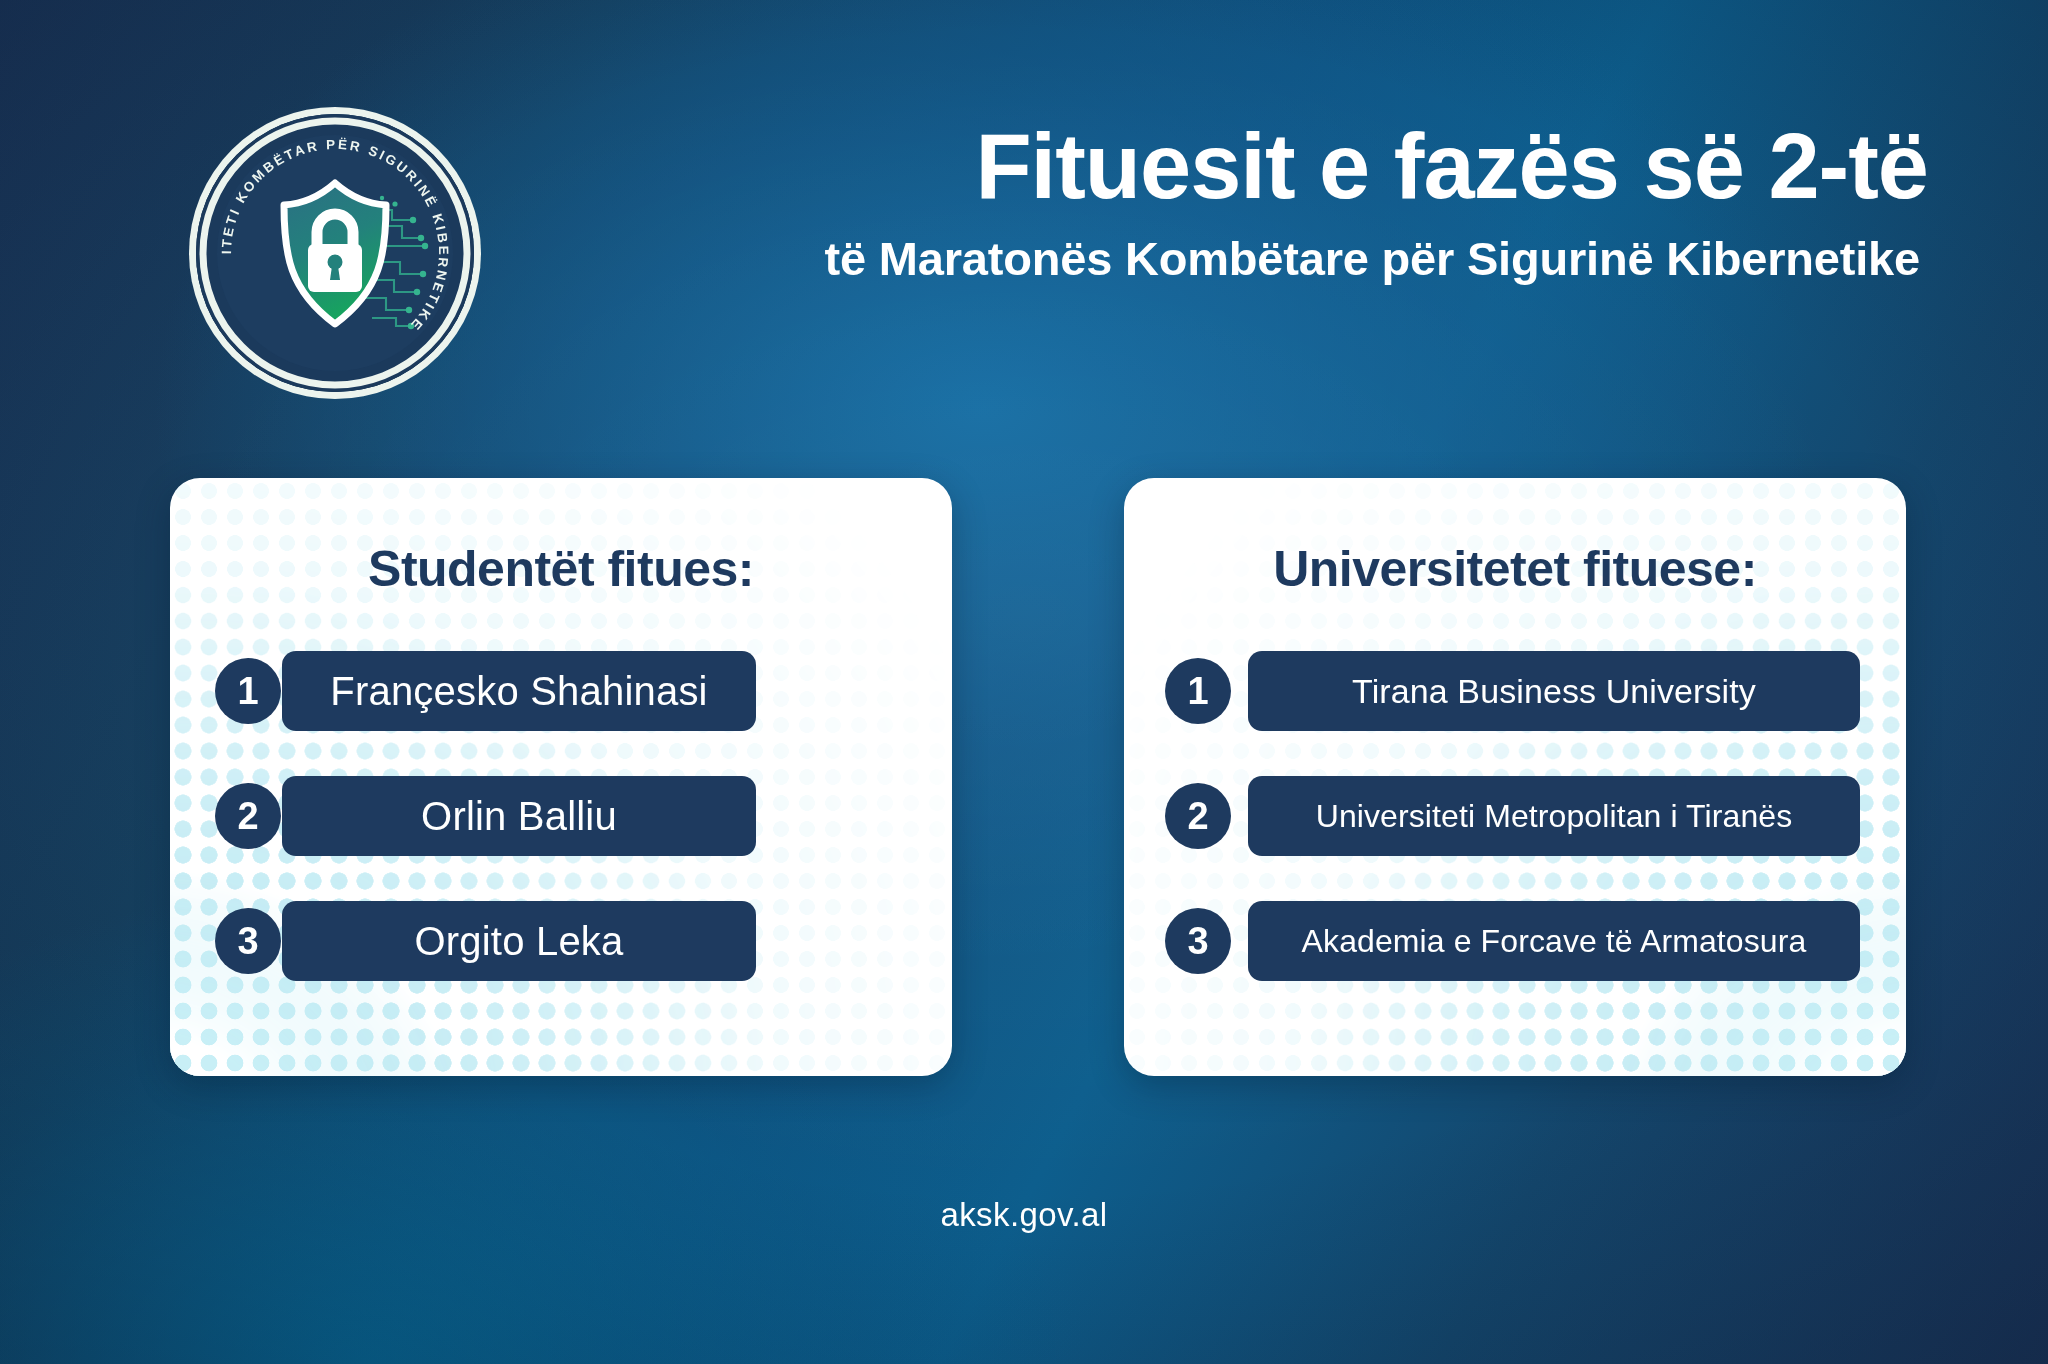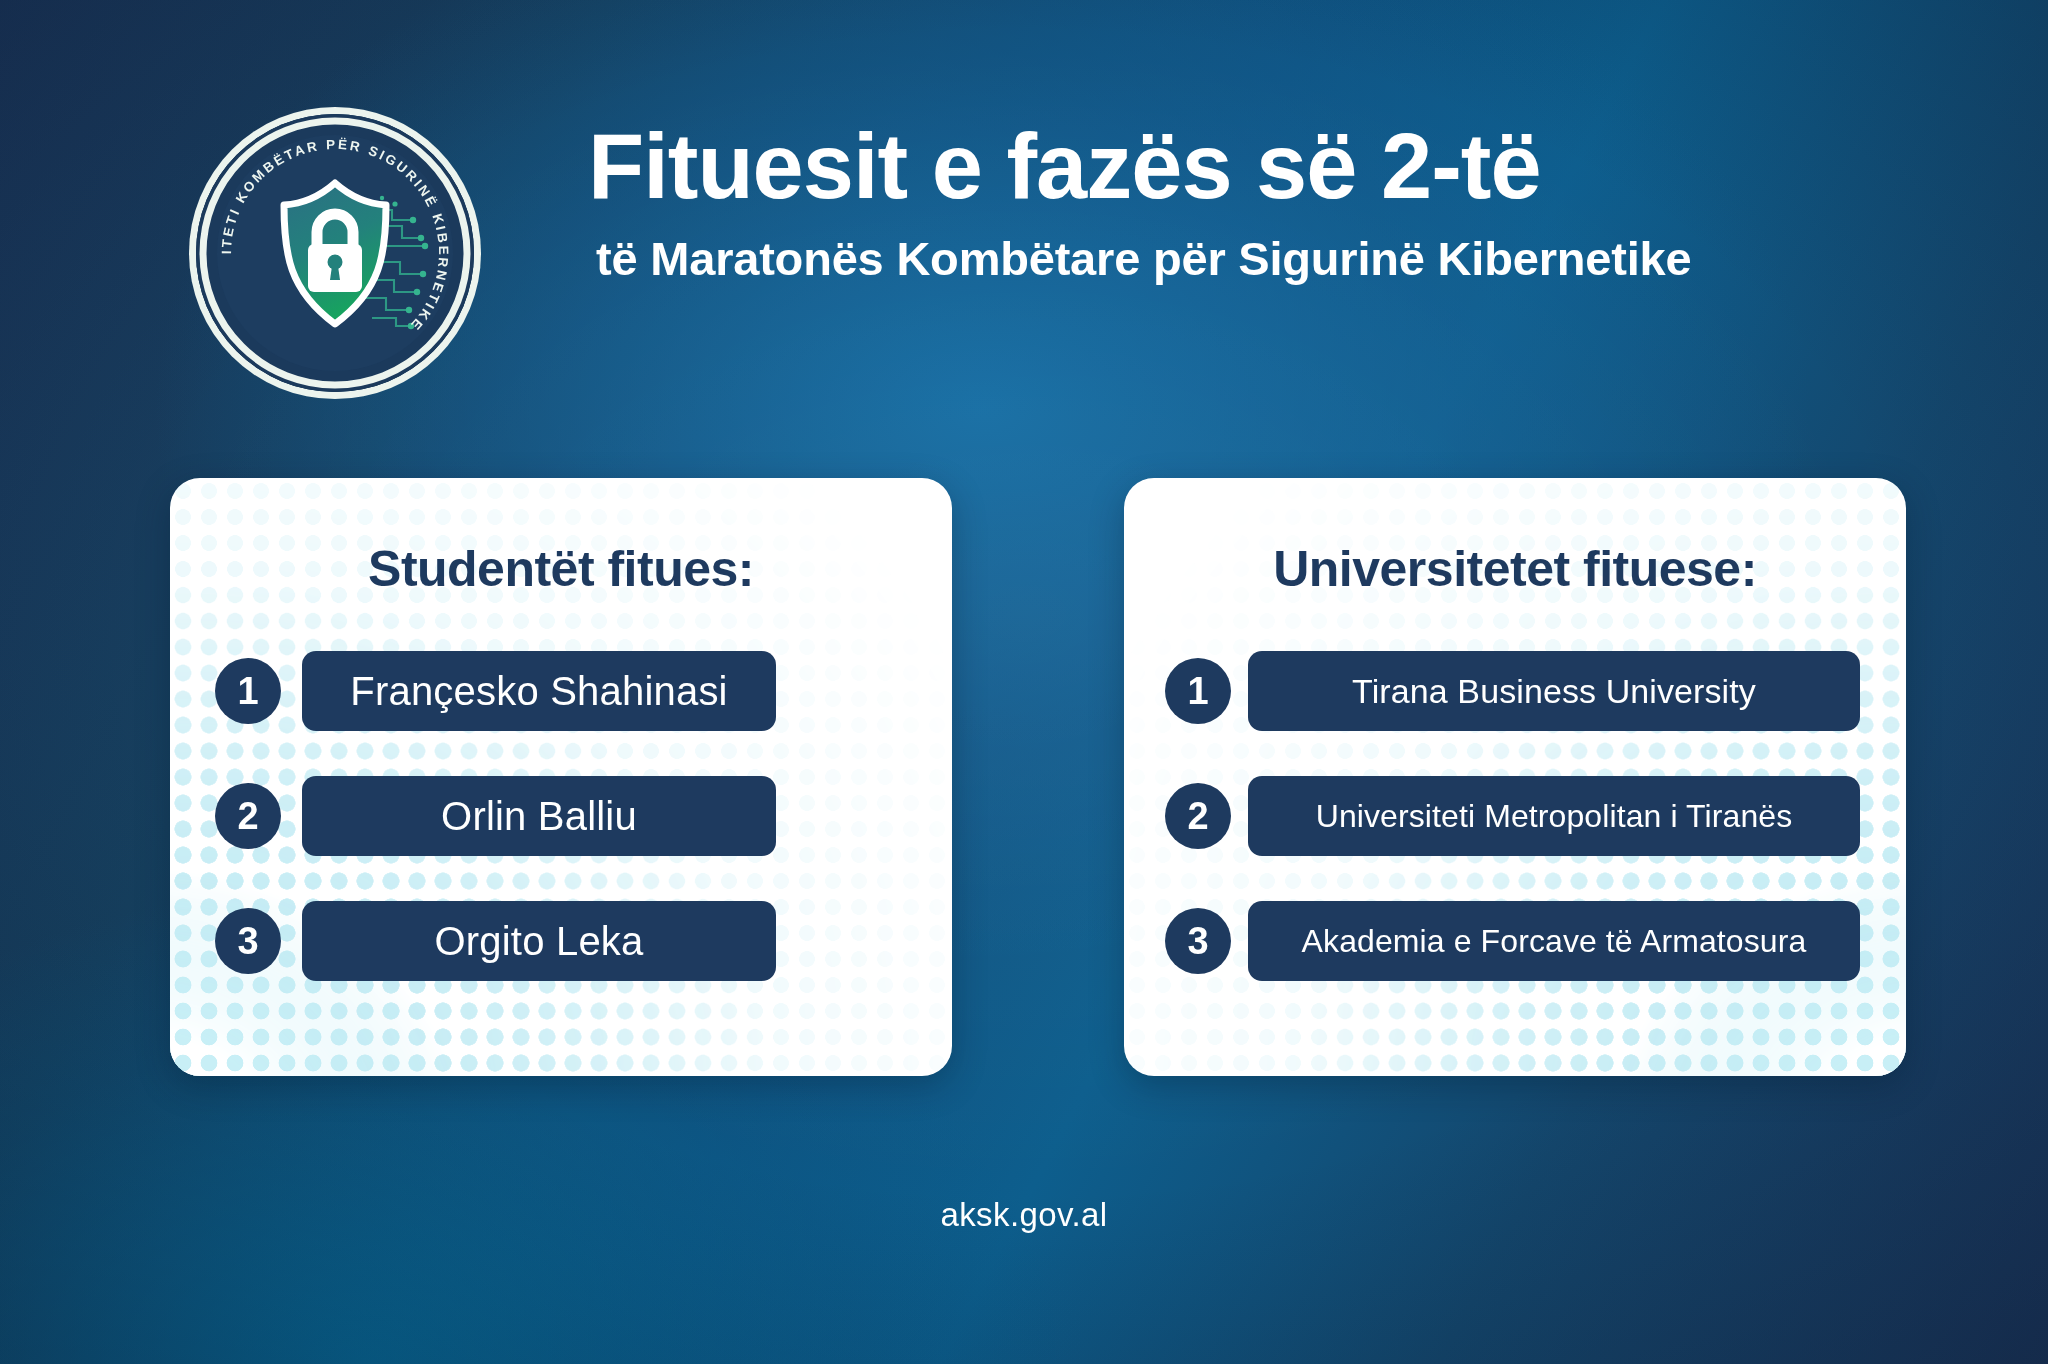--- a/index.html
+++ b/index.html
@@ -23,21 +23,21 @@
   
   .header{position:absolute;left:0;top:96px;width:2048px;height:260px;}
   .logo{
     position:absolute;left:196px;top:18px;width:278px;height:278px;border-radius:50%;
     background:radial-gradient(circle at 42% 35%, #22466c 0%, #1b3a5c 55%, #15304e 100%);
     box-shadow:0 0 0 7px #ecf4ee, 0 0 0 11px rgba(25,55,85,0.0);
     overflow:hidden;
   }
   .logo svg{position:absolute;left:0;top:0;}
 
-  .titles{position:absolute;left:588px;top:22px;width:1340px;}
+  .titles{position:absolute;left:588px;top:22px;width:1340px;text-align:right;}
   .title{
     font-size:92px;font-weight:bold;color:#ffffff;letter-spacing:-1px;line-height:1.06;
     margin:0 0 16px 0;white-space:nowrap;
   }
   .subtitle{
     font-size:47px;font-weight:bold;color:#ffffff;letter-spacing:-0.2px;line-height:1.15;
     margin:8px;white-space:nowrap;
   }
 
   
@@ -102,21 +102,21 @@
     color:#ffffff;font-size:38px;font-weight:bold;line-height:1;
   }
   .pill{
     position:absolute;background:#1e3a5f;border-radius:14px;height:80px;
     display:flex;align-items:center;justify-content:center;
     color:#ffffff;white-space:nowrap;
   }
 
   
   .card.left .badge{left:45px;}
-  .card.left .pill{left:132px;width:474px;}
+  .card.left .pill{left:112px;width:474px;}
   .card.left .pill span{font-size:40px;font-weight:400;letter-spacing:0.2px;}
 
   
   .card.right .badge{left:41px;}
   .card.right .pill{left:124px;width:612px;}
   .card.right .pill span{font-size:34px;font-weight:400;letter-spacing:0.1px;}
   .card.right .row.r2 .pill span{font-size:32px;}
   .card.right .row.r3 .pill span{font-size:32px;}
 
   

